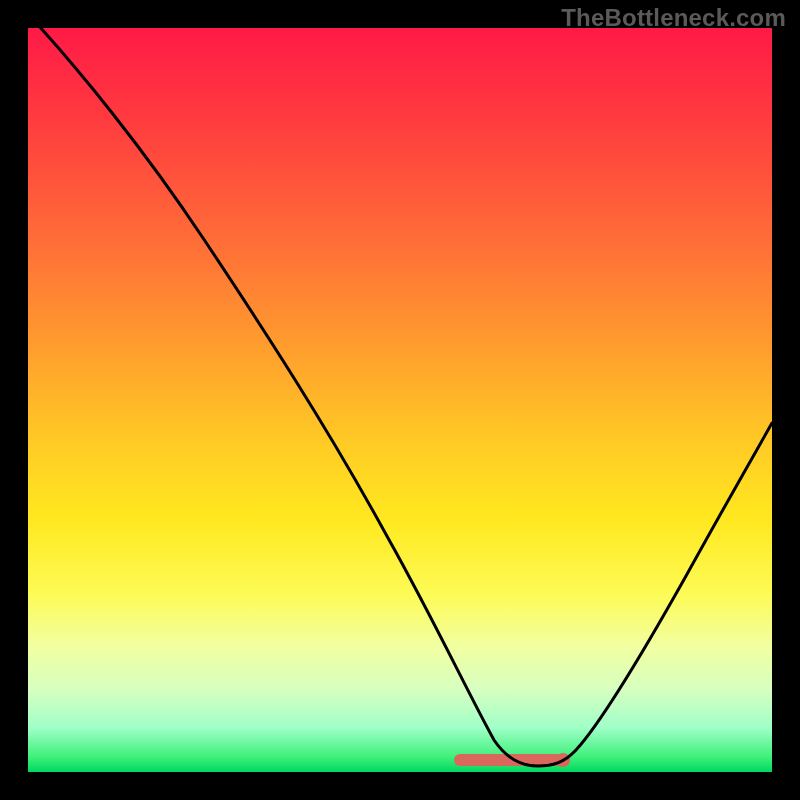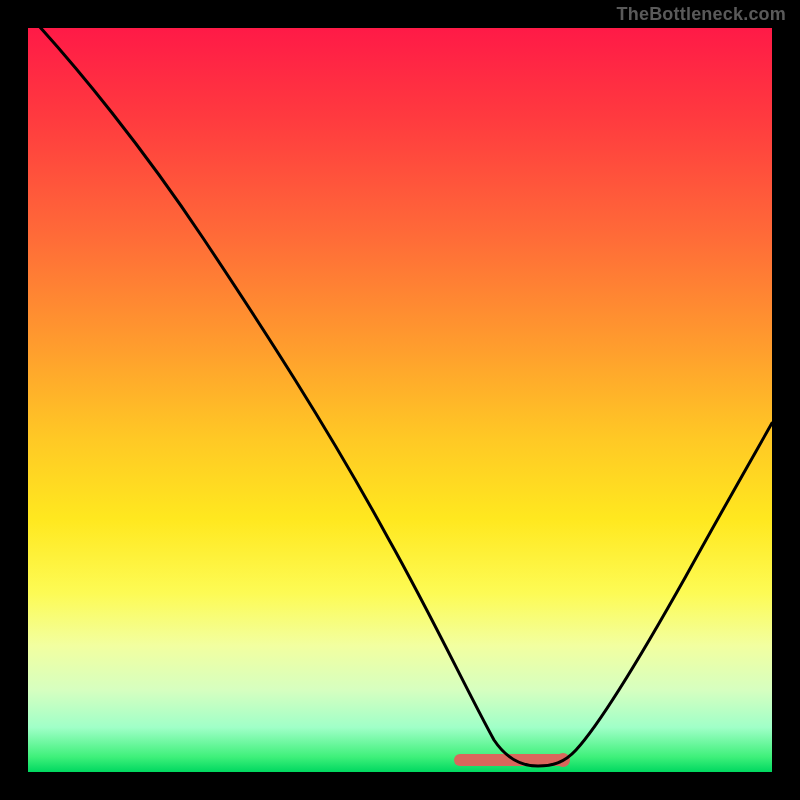--- a/index.html
+++ b/index.html
@@ -66,21 +66,21 @@
     position: absolute;
     top: 0;
     left: 0;
     width: 100%;
     height: 100%;
   }
   .watermark {
     position: absolute;
     top: 4px;
     right: 14px;
-    font-size: 18px;
+    font-size: 24px;
     font-weight: 600;
     color: #5a5a5a;
     letter-spacing: 0.2px;
   }
 </style>
 </head>
 <body>
 
 <div class="frame">
 

